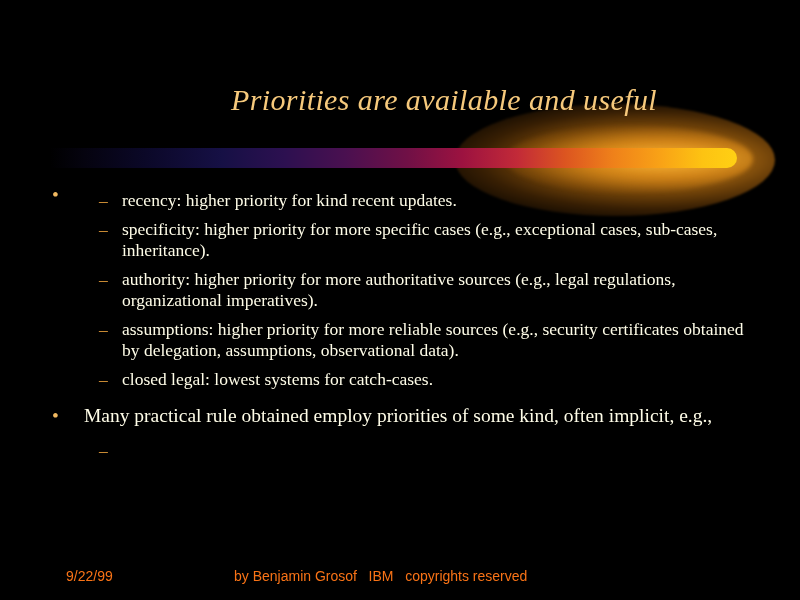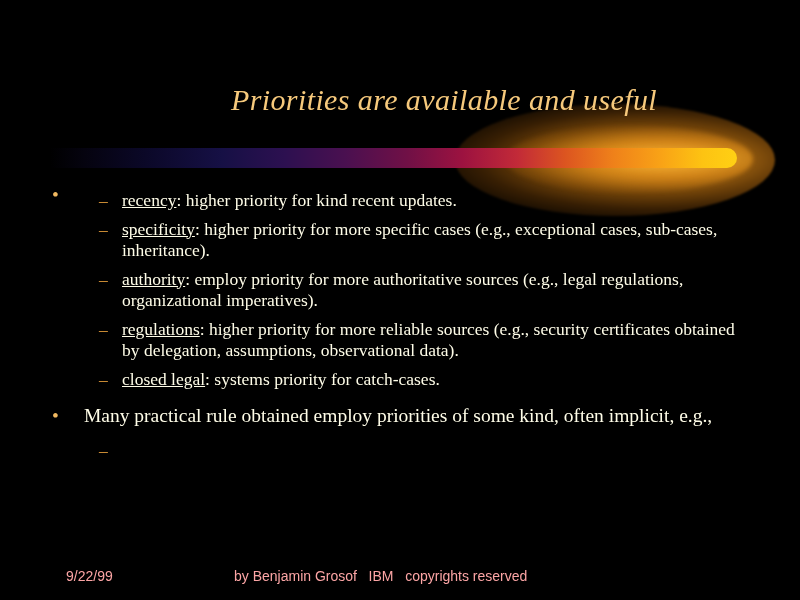--- a/index.html
+++ b/index.html
@@ -134,36 +134,35 @@
   }
   .lvl2 > .dash {
     position: absolute;
     left: 99px;
     top: 0px;
     color: #e8a03c;
     font-size: 17.5px;
     line-height: 21.5px;
   }
   .lead {
-    text-decoration: underline;
   }
   .spacer-sm { height: 6px; }
   .spacer-md { height: 10px; }
 
   
   .footer {
     position: absolute;
     left: 0;
     top: 565px;
     width: 800px;
     height: 24px;
     font-family: "Liberation Sans", "DejaVu Sans", sans-serif;
     font-size: 14px;
     line-height: 22px;
-    color: #fca5a5;
+    color: #f97316;
     z-index: 6;
   }
   .footer .date {
     position: absolute;
     left: 66px;
     top: 0;
   }
   .footer .credit {
     position: absolute;
     left: 234px;
@@ -198,31 +197,31 @@
       <span class="lead">recency</span><span>:  higher priority for kind recent updates.</span>
     </div>
 
     <div class="lvl2">
       <span class="dash">–</span>
       <span class="lead">specificity</span><span>:  higher priority for more specific cases (e.g., exceptional cases, sub-cases, inheritance).</span>
     </div>
 
     <div class="lvl2">
       <span class="dash">–</span>
-      <span class="lead">authority</span><span>:  employ priority for more authoritative sources (e.g., legal regulations, organizational imperatives).</span>
-    </div>
-
-    <div class="lvl2">
-      <span class="dash">–</span>
-      <span class="lead">regulations</span><span>:  higher priority for more reliable sources (e.g., security certificates obtained by delegation, assumptions, observational data).</span>
-    </div>
-
-    <div class="lvl2">
-      <span class="dash">–</span>
-      <span class="lead">closed legal</span><span>:   systems priority for catch-cases.</span>
+      <span class="lead">authority</span><span>:  higher priority for more authoritative sources (e.g., legal regulations, organizational imperatives).</span>
+    </div>
+
+    <div class="lvl2">
+      <span class="dash">–</span>
+      <span class="lead">assumptions</span><span>:  higher priority for more reliable sources (e.g., security certificates obtained by delegation, assumptions, observational data).</span>
+    </div>
+
+    <div class="lvl2">
+      <span class="dash">–</span>
+      <span class="lead">closed legal</span><span>:   lowest systems for catch-cases.</span>
     </div>
 
     <div class="spacer-sm"></div>
 
     <div class="lvl1">
       <span class="bullet">•</span>
       <span>Many practical rule obtained employ priorities of some kind, often implicit, e.g.,</span>
     </div>
 
     <div class="spacer-md"></div>

